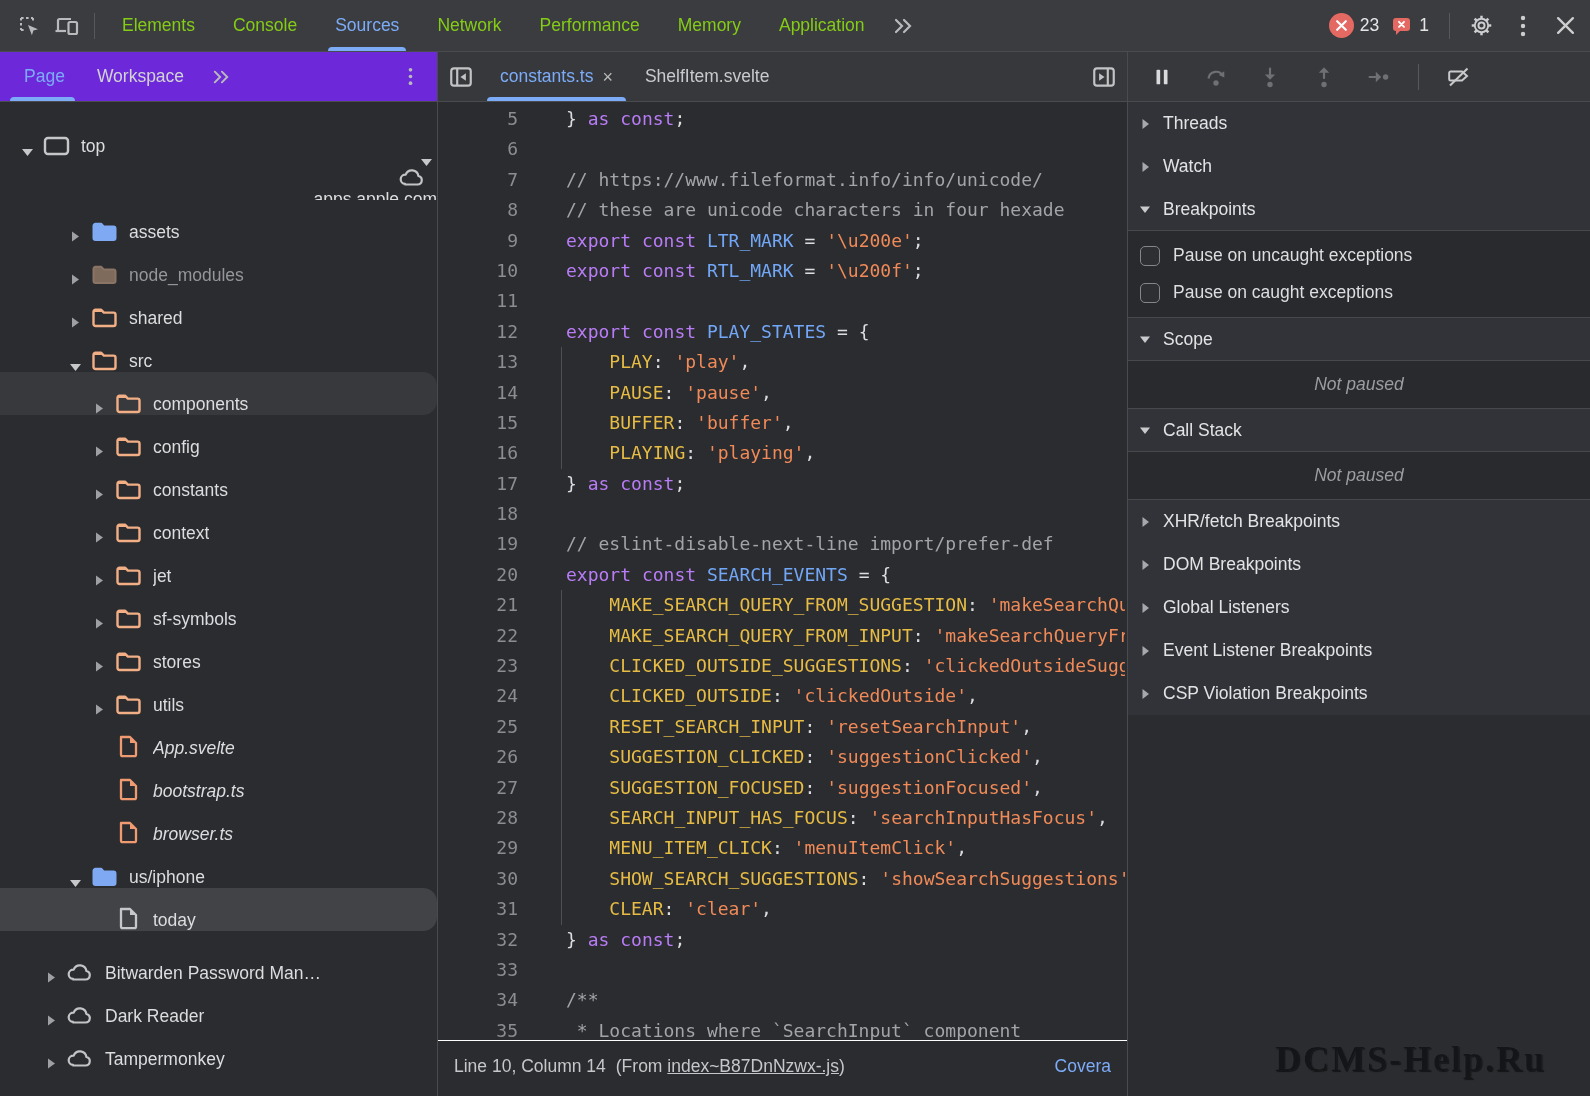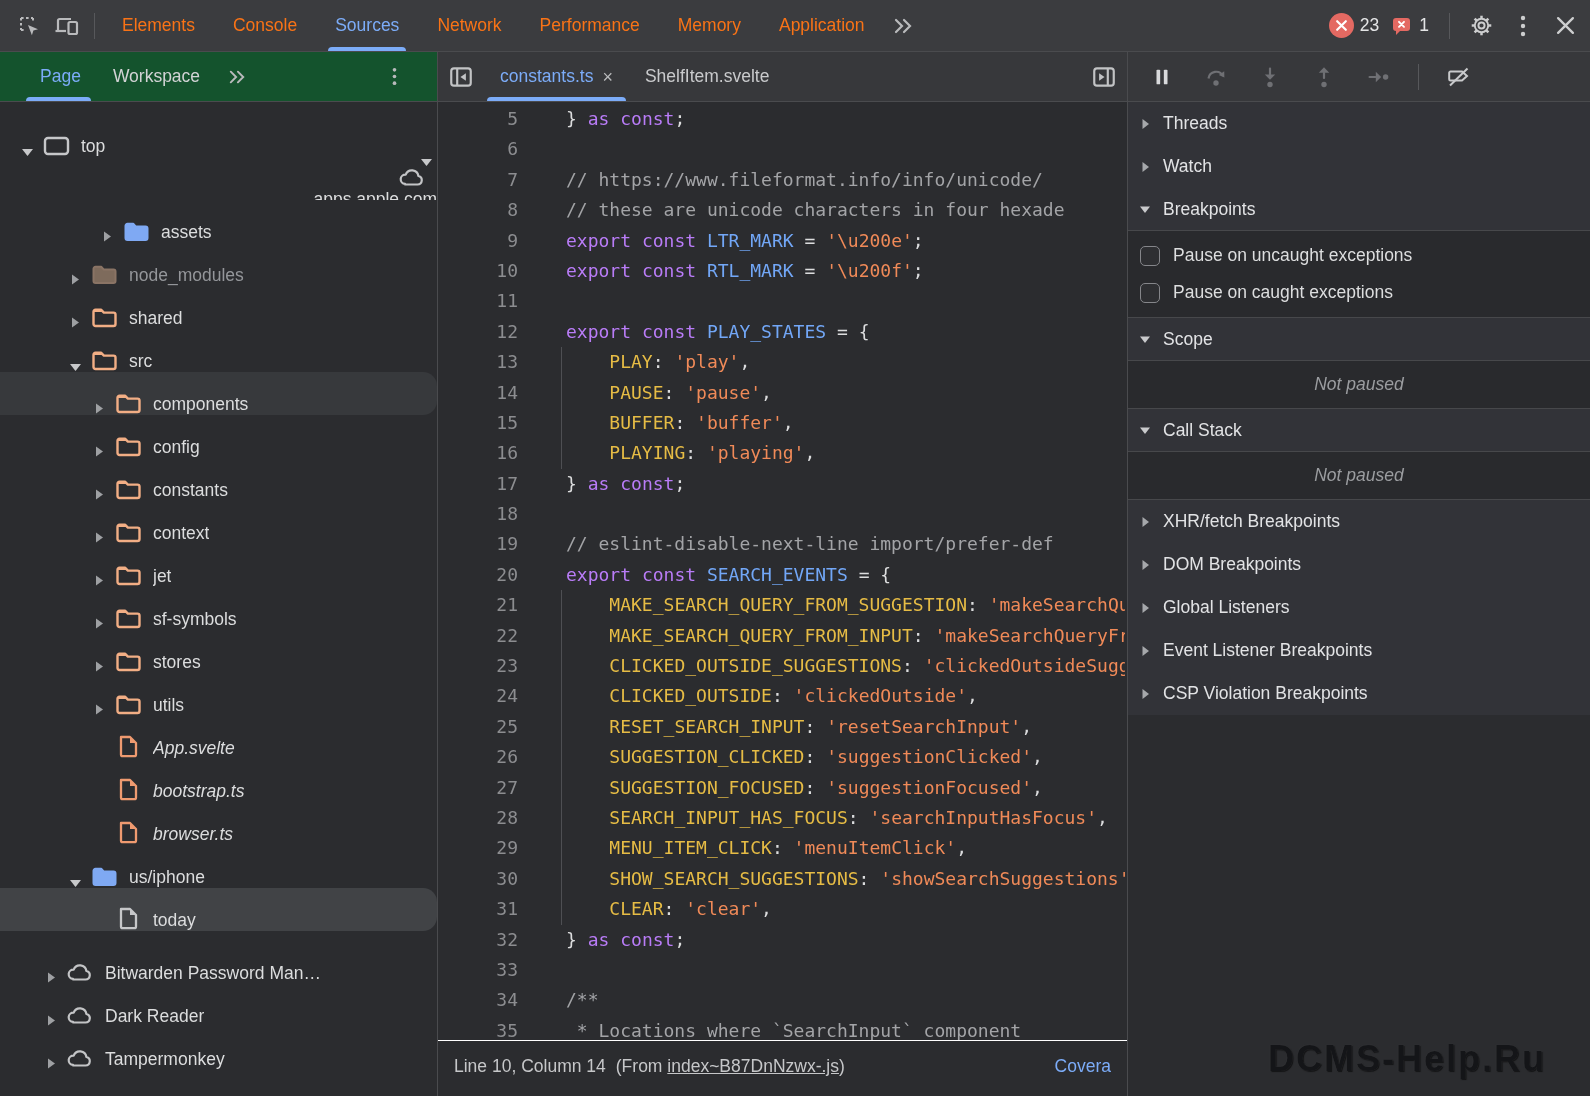--- a/index.html
+++ b/index.html
@@ -10,34 +10,34 @@
     font-family:"Liberation Sans", sans-serif; font-size:17.5px;
     user-select:none;
   }
   
   .toolbar { height:52px; background:#3B3C3F; border-bottom:1px solid #4A4B4E;
              display:flex; align-items:center; padding:0 6px 0 10px; }
   .tb-iconbtn { width:38px; height:36px; display:flex; align-items:center; justify-content:center; border-radius:4px; }
   .v-divider { width:1px; height:26px; background:#57585B; margin:0 8px; }
   .tb-tabs { display:flex; height:100%; }
   .tb-tab { padding:0 19px; display:flex; align-items:center; height:100%; position:relative;
-            color:#f97316; white-space:nowrap; cursor:default; }
+            color:#84cc16; white-space:nowrap; cursor:default; }
   .tb-tab.active { color:#7CACF8; }
   .tb-tab.active::after { content:""; position:absolute; left:12px; right:12px; bottom:0; height:4px;
             background:#7CACF8; border-radius:4px 4px 0 0; }
   .tb-right { margin-left:auto; display:flex; align-items:center; gap:4px; }
   .badge-group { display:flex; align-items:center; gap:6px; margin-right:8px; }
   .err-circle { width:25px; height:25px; border-radius:50%; background:#E46962;
                 display:flex; align-items:center; justify-content:center; }
   .badge-num { color:#E4E5E6; font-size:17.5px; }
   
   .body { display:flex; height:1044px; }
   .sidebar { width:438px; min-width:438px; border-right:1px solid #4A4B4E; display:flex; flex-direction:column; background:#2B2C2F; }
-  .sub-toolbar { height:50px; background:#14532d; border-bottom:1px solid #4A4B4E;
-                 display:flex; align-items:center; padding:0 24px; flex:none; }
+  .sub-toolbar { height:50px; background:#6d28d9; border-bottom:1px solid #4A4B4E;
+                 display:flex; align-items:center; padding:0 8px; flex:none; }
   .side-tab { padding:0 16px; height:100%; display:flex; align-items:center; position:relative; color:#D2D3D5; }
   .side-tab.active { color:#7CACF8; }
   .side-tab.active::after { content:""; position:absolute; left:2px; right:6px; bottom:0; height:4px;
                  background:#7CACF8; border-radius:4px 4px 0 0; }
   
   .tree { flex:1; overflow:hidden; padding-top:12px; }
   .tree-row { height:43px; display:flex; align-items:flex-end; white-space:nowrap; }
   .tree-row.sel-soft  { background:#37393C; border-radius:0 14px 14px 0; }
   .tree-row.sel-strong{ background:#414346; border-radius:0 14px 14px 0; }
   .tw-arrow { width:22px; display:flex; justify-content:center; flex:none; }
@@ -76,21 +76,21 @@
               color:#E2E3E5; }
   .sec-head .sa { width:14px; display:flex; justify-content:center; }
   .sec-content { background:#292A2D; }
   .bd { border-bottom:1px solid #47484B; }
   .chk-row { height:37px; display:flex; align-items:center; gap:13px; padding:0 12px; color:#DDDEDF; }
   .chk-box { width:20px; height:20px; border:1.5px solid #85868A; border-radius:5px; background:#2E2F32; flex:none; }
   .not-paused { height:48px; display:flex; align-items:center; justify-content:center;
                 font-style:italic; color:#9B9DA0; background:#292A2D; }
   
   .watermark { position:absolute; right:44px; bottom:16px;
-               font-family:Liberation Sans, sans-serif; font-weight:bold; font-size:36px; letter-spacing:2px;
+               font-family:Liberation Serif, serif; font-weight:bold; font-size:36px; letter-spacing:2px;
                color:#141518; text-shadow:0 0 1px rgba(150,150,150,0.25), 1px 1px 1px rgba(0,0,0,0.6);
                pointer-events:none; }
   svg { display:block; }
 </style>
 </head>
 <body>
 
 <div class="app">
 
   <div class="toolbar">
@@ -214,21 +214,21 @@
                 <path d="M1 2 H12 L6.5 9 Z" fill="#C7C8CA"></path>
               </svg>
             </span>
             <span class="tw-icon">
               <svg width="28" height="22" viewBox="0 0 28 22">
                 <path d="M7 17.5 H19.5 A4.3 4.3 0 0 0 20.4 9 A6.6 6.6 0 0 0 7.7 7.6 A4.6 4.6 0 0 0 7 16.9 Z" fill="none" stroke="#C3C4C6" stroke-width="2.2" stroke-linejoin="round"></path>
               </svg>
             </span>
             <span class="tw-label">apps.apple.com</span>
           </div>
-          <div class="tree-row" style="padding-left: 64px; margin-left: 32px;">
+          <div class="tree-row" style="padding-left: 64px;">
             <span class="tw-arrow">
               <svg width="10" height="13" viewBox="0 0 10 13">
                 <path d="M2 1.5 L9 6.5 L2 11.5 Z" fill="#9EA0A3"></path>
               </svg>
             </span>
             <span class="tw-icon">
               <svg width="27" height="23" viewBox="0 0 27 23">
                 <path d="M2.5 18 V5.8 A2 2 0 0 1 4.5 3.8 H10.2 L12.9 6.6 H22.5 A2 2 0 0 1 24.5 8.6 V18 A2 2 0 0 1 22.5 20 H4.5 A2 2 0 0 1 2.5 18 Z" fill="#7FA9F3" stroke="#7FA9F3" stroke-width="2" stroke-linejoin="round"></path>
               </svg>
             </span>

